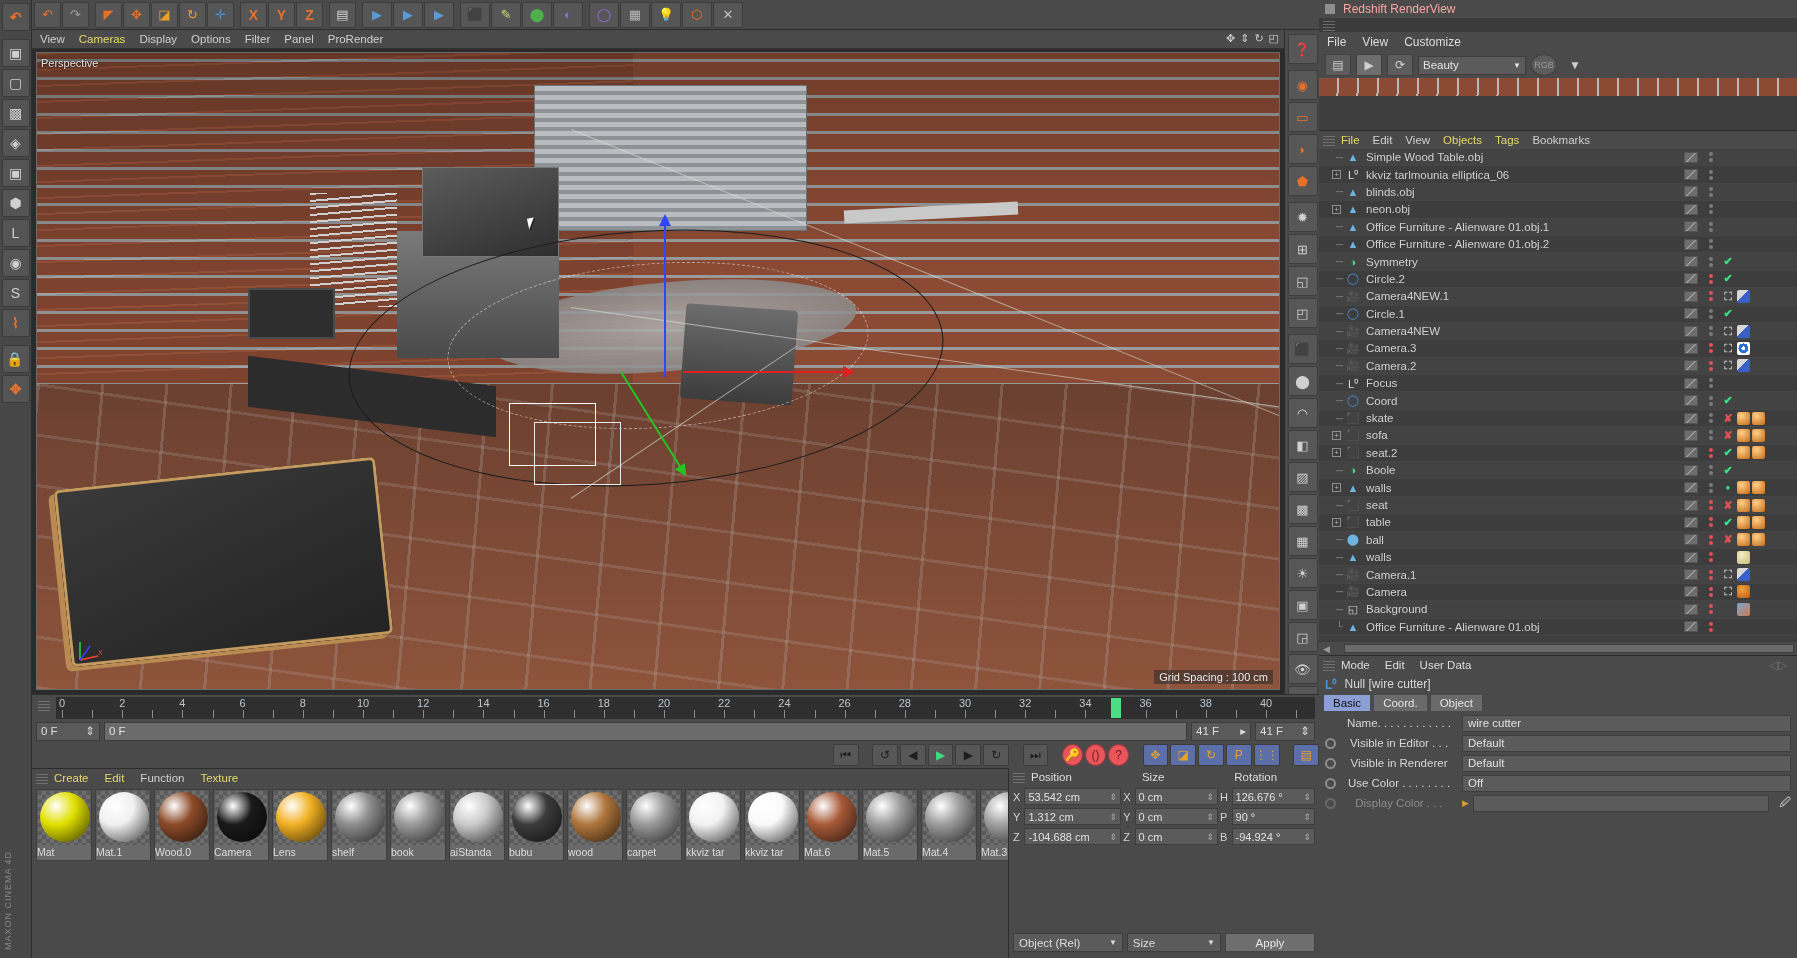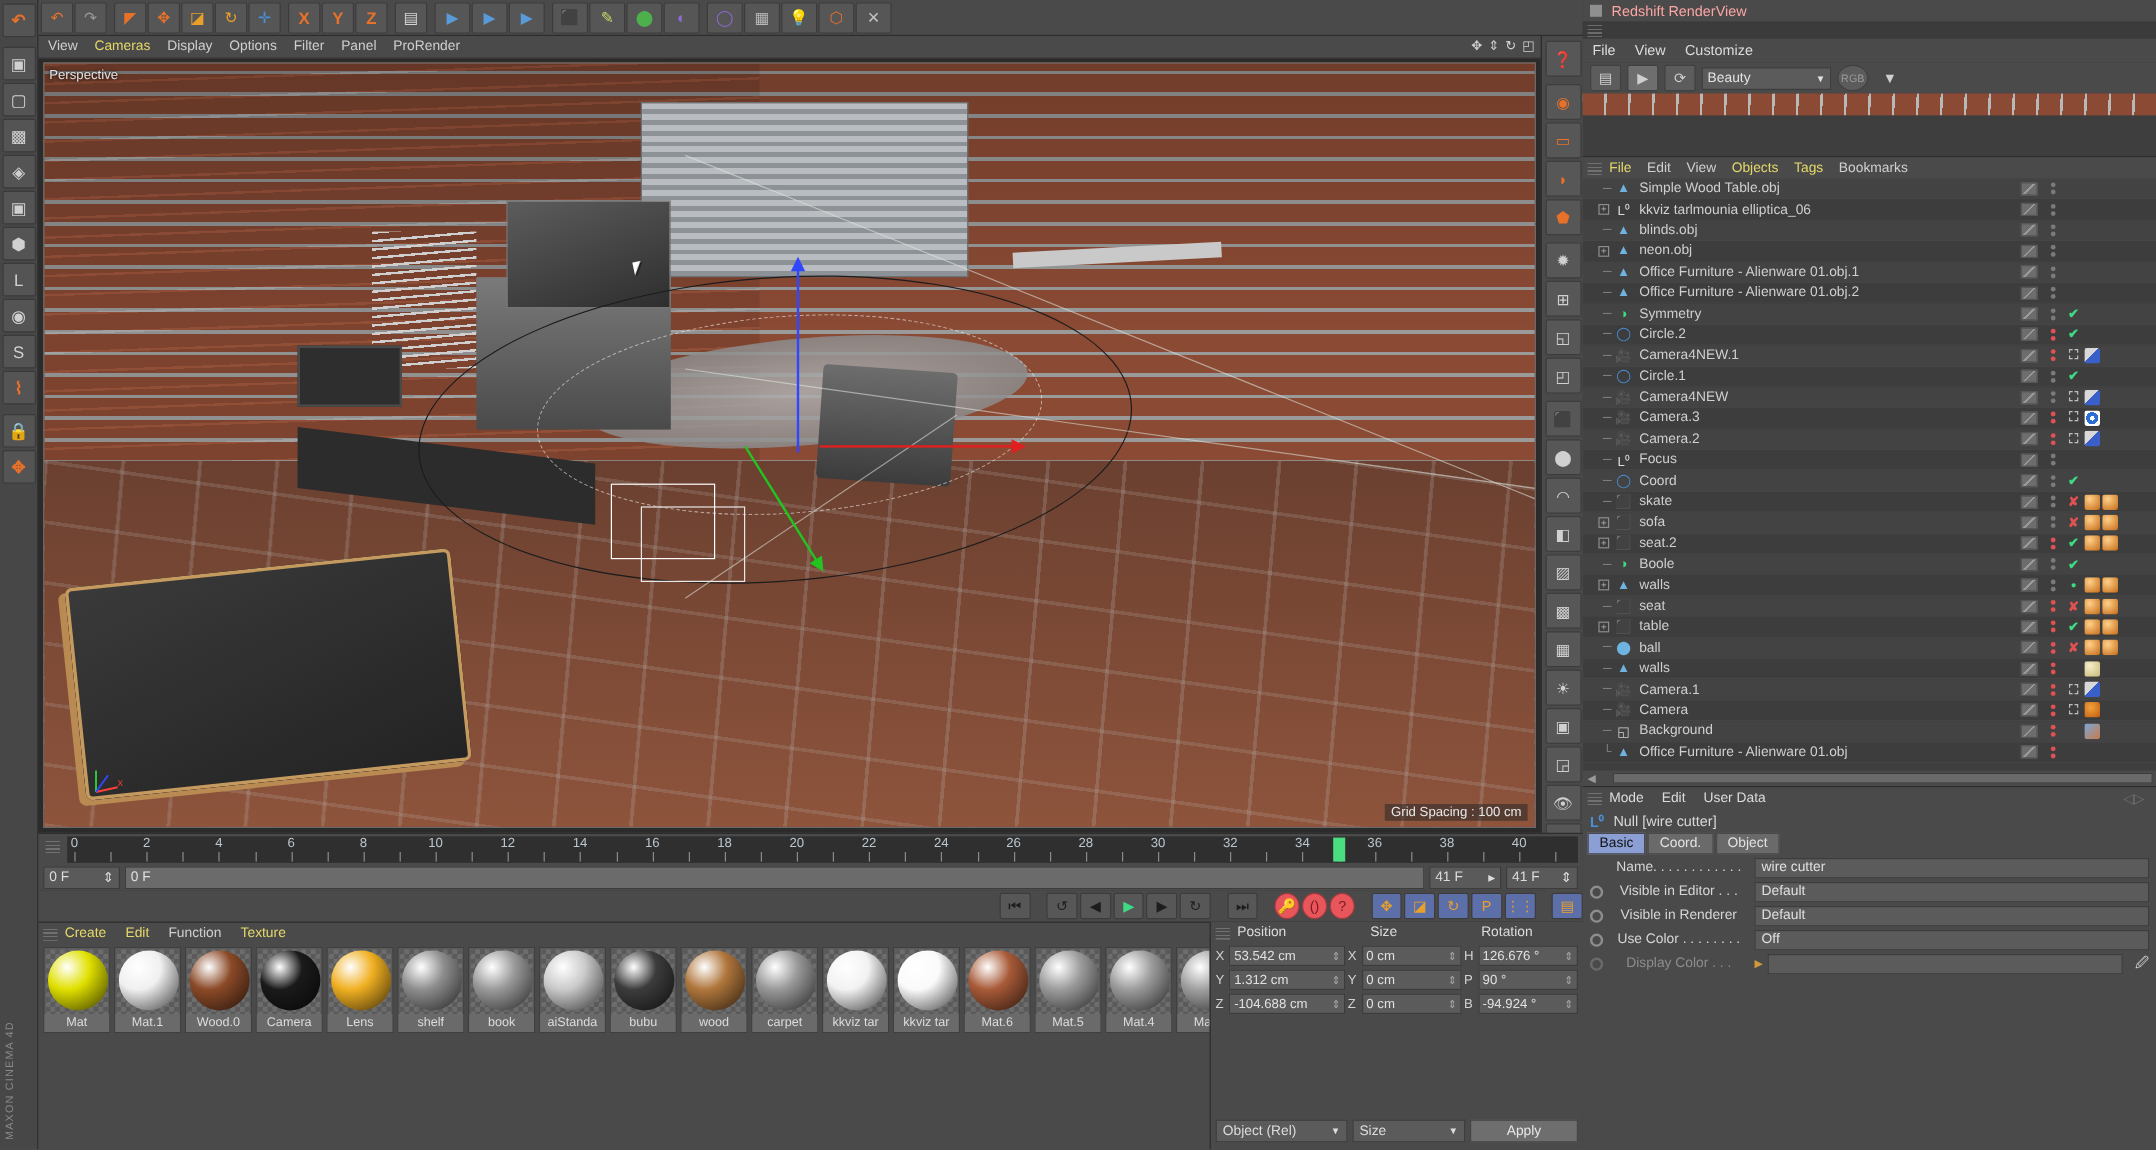--- a/index.html
+++ b/index.html
@@ -192,21 +192,21 @@
   .grip { position:absolute; left:4px; top:4px; width:12px; height:11px;
     background:repeating-linear-gradient(0deg,#8a8a8a 0 1px,transparent 1px 3px); opacity:.6; }
   #mat-list { position:absolute; left:4px; top:20px; right:4px; height:76px; display:flex; gap:3px; }
   .mat-item { width:56px; height:72px; background:#5a5a5a; border:1px solid #3f3f3f; position:relative; }
   .mat-sphere { position:absolute; left:3px; top:2px; width:50px; height:50px; border-radius:50%; }
   .mat-checker { position:absolute; left:1px; top:1px; right:1px; height:54px;
     background-image:linear-gradient(45deg,#777 25%,transparent 25%),linear-gradient(-45deg,#777 25%,transparent 25%),
       linear-gradient(45deg,transparent 75%,#777 75%),linear-gradient(-45deg,transparent 75%,#777 75%);
     background-size:8px 8px; background-position:0 0,0 4px,4px -4px,-4px 0; opacity:.7; }
   .mat-name { position:absolute; left:0; bottom:0; width:100%; height:15px; line-height:15px;
-    font-size:10.5px; color:#dcdcdc; text-align:center; overflow:hidden; white-space:nowrap;
+    font-size:10.5px; color:#dcdcdc; text-align:left; overflow:hidden; white-space:nowrap;
     background:#6a6a6a; }
 
   
   #coords {
     position:absolute; left:1008px; right:478px; bottom:0; height:190px;
     background:#4a4a4a; border-left:1px solid #2d2d2d;
   }
   #coord-head { height:18px; display:flex; align-items:center; padding-left:22px;
     font-size:11.5px; color:#dcdcdc; gap:70px; position:relative; }
   .coord-rows { position:absolute; left:4px; top:20px; right:4px; }

